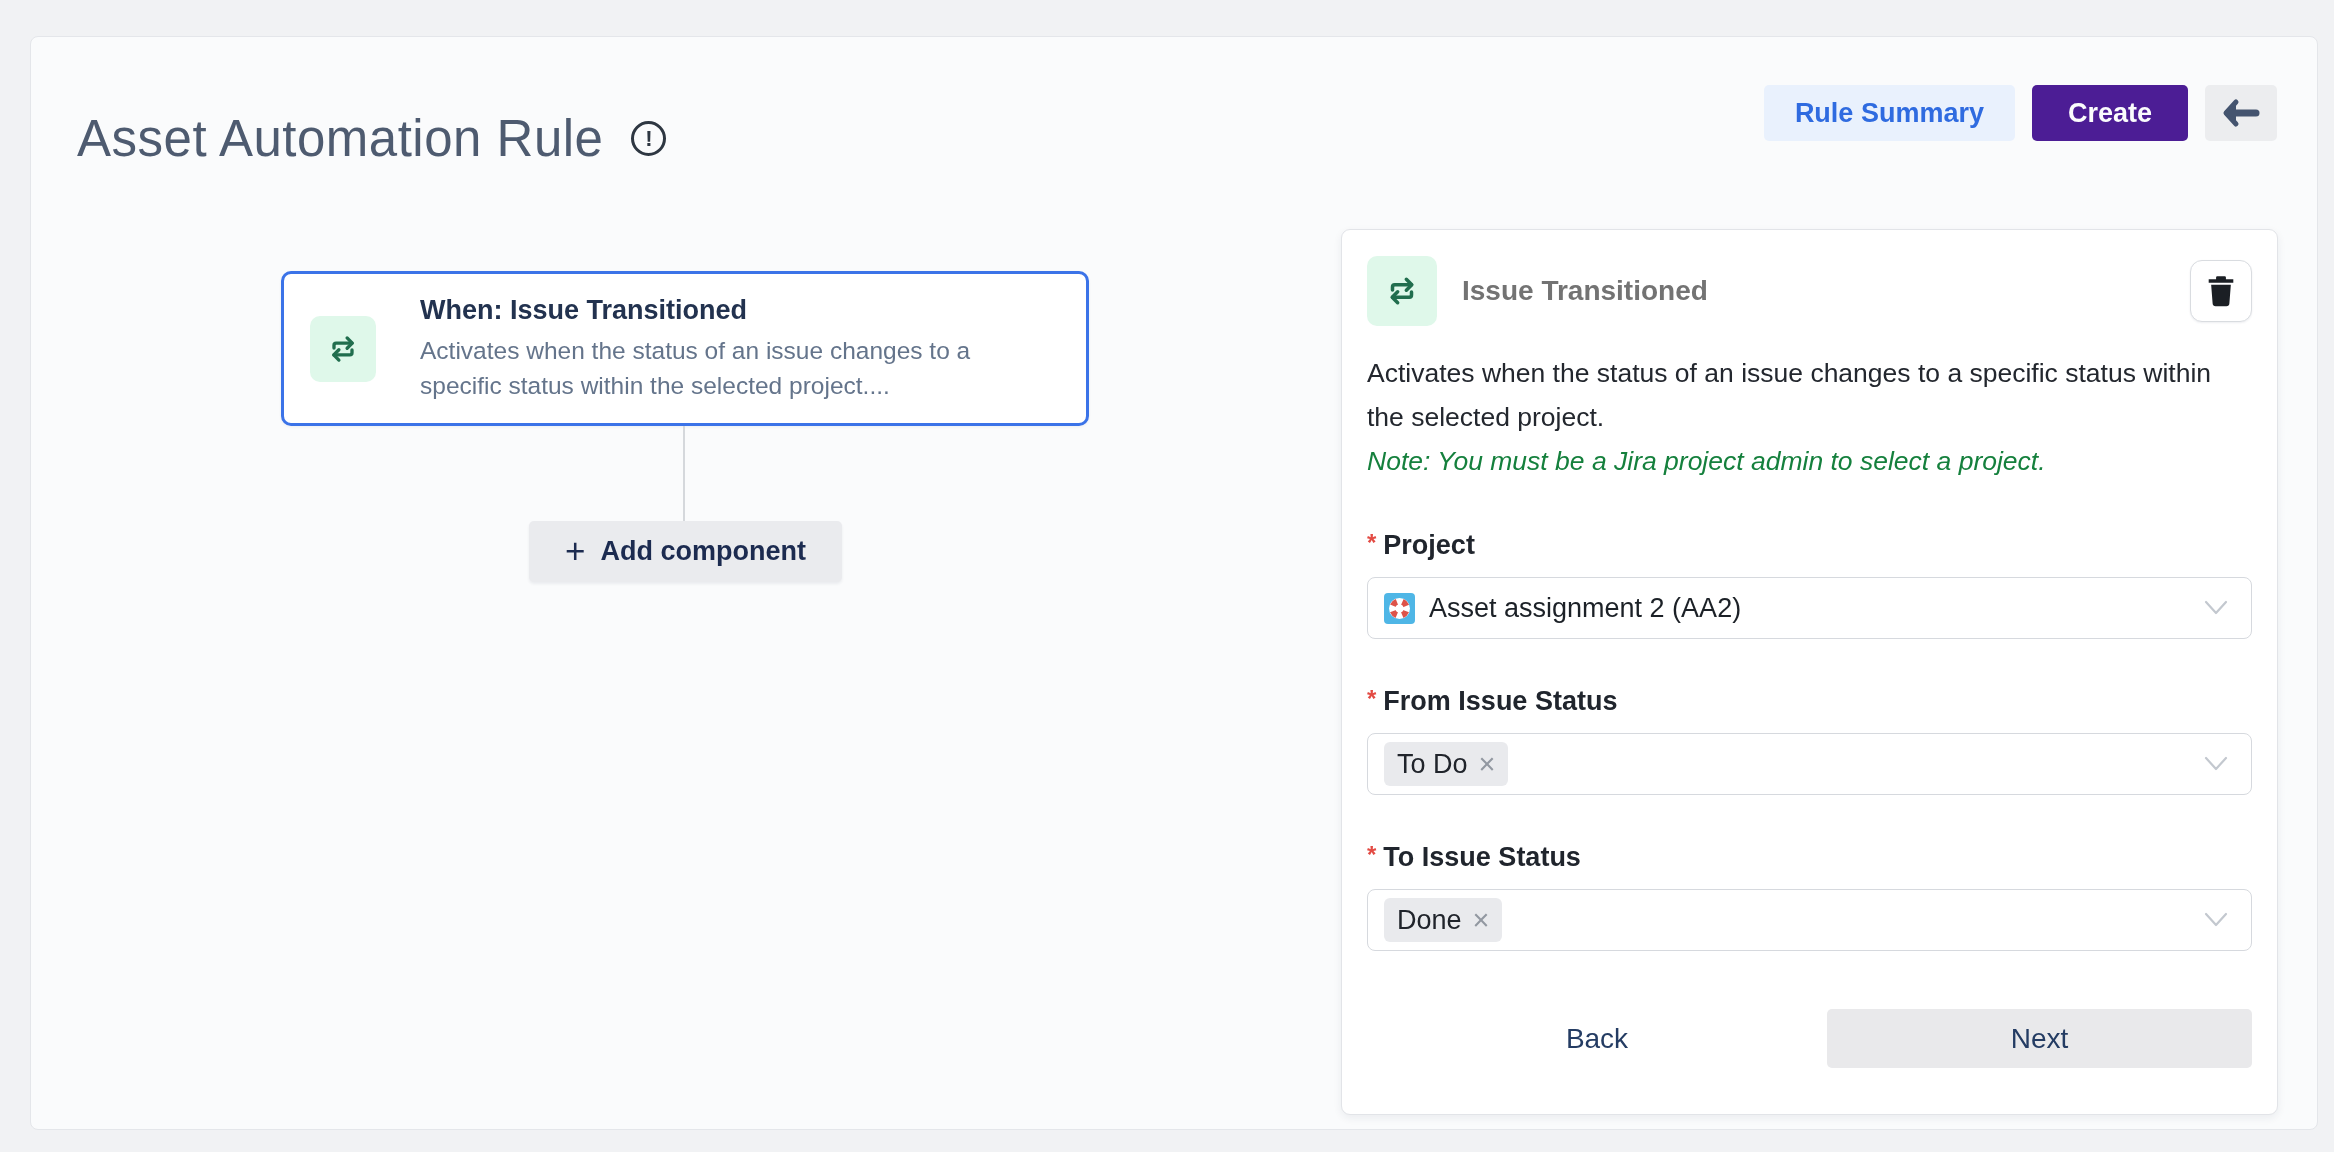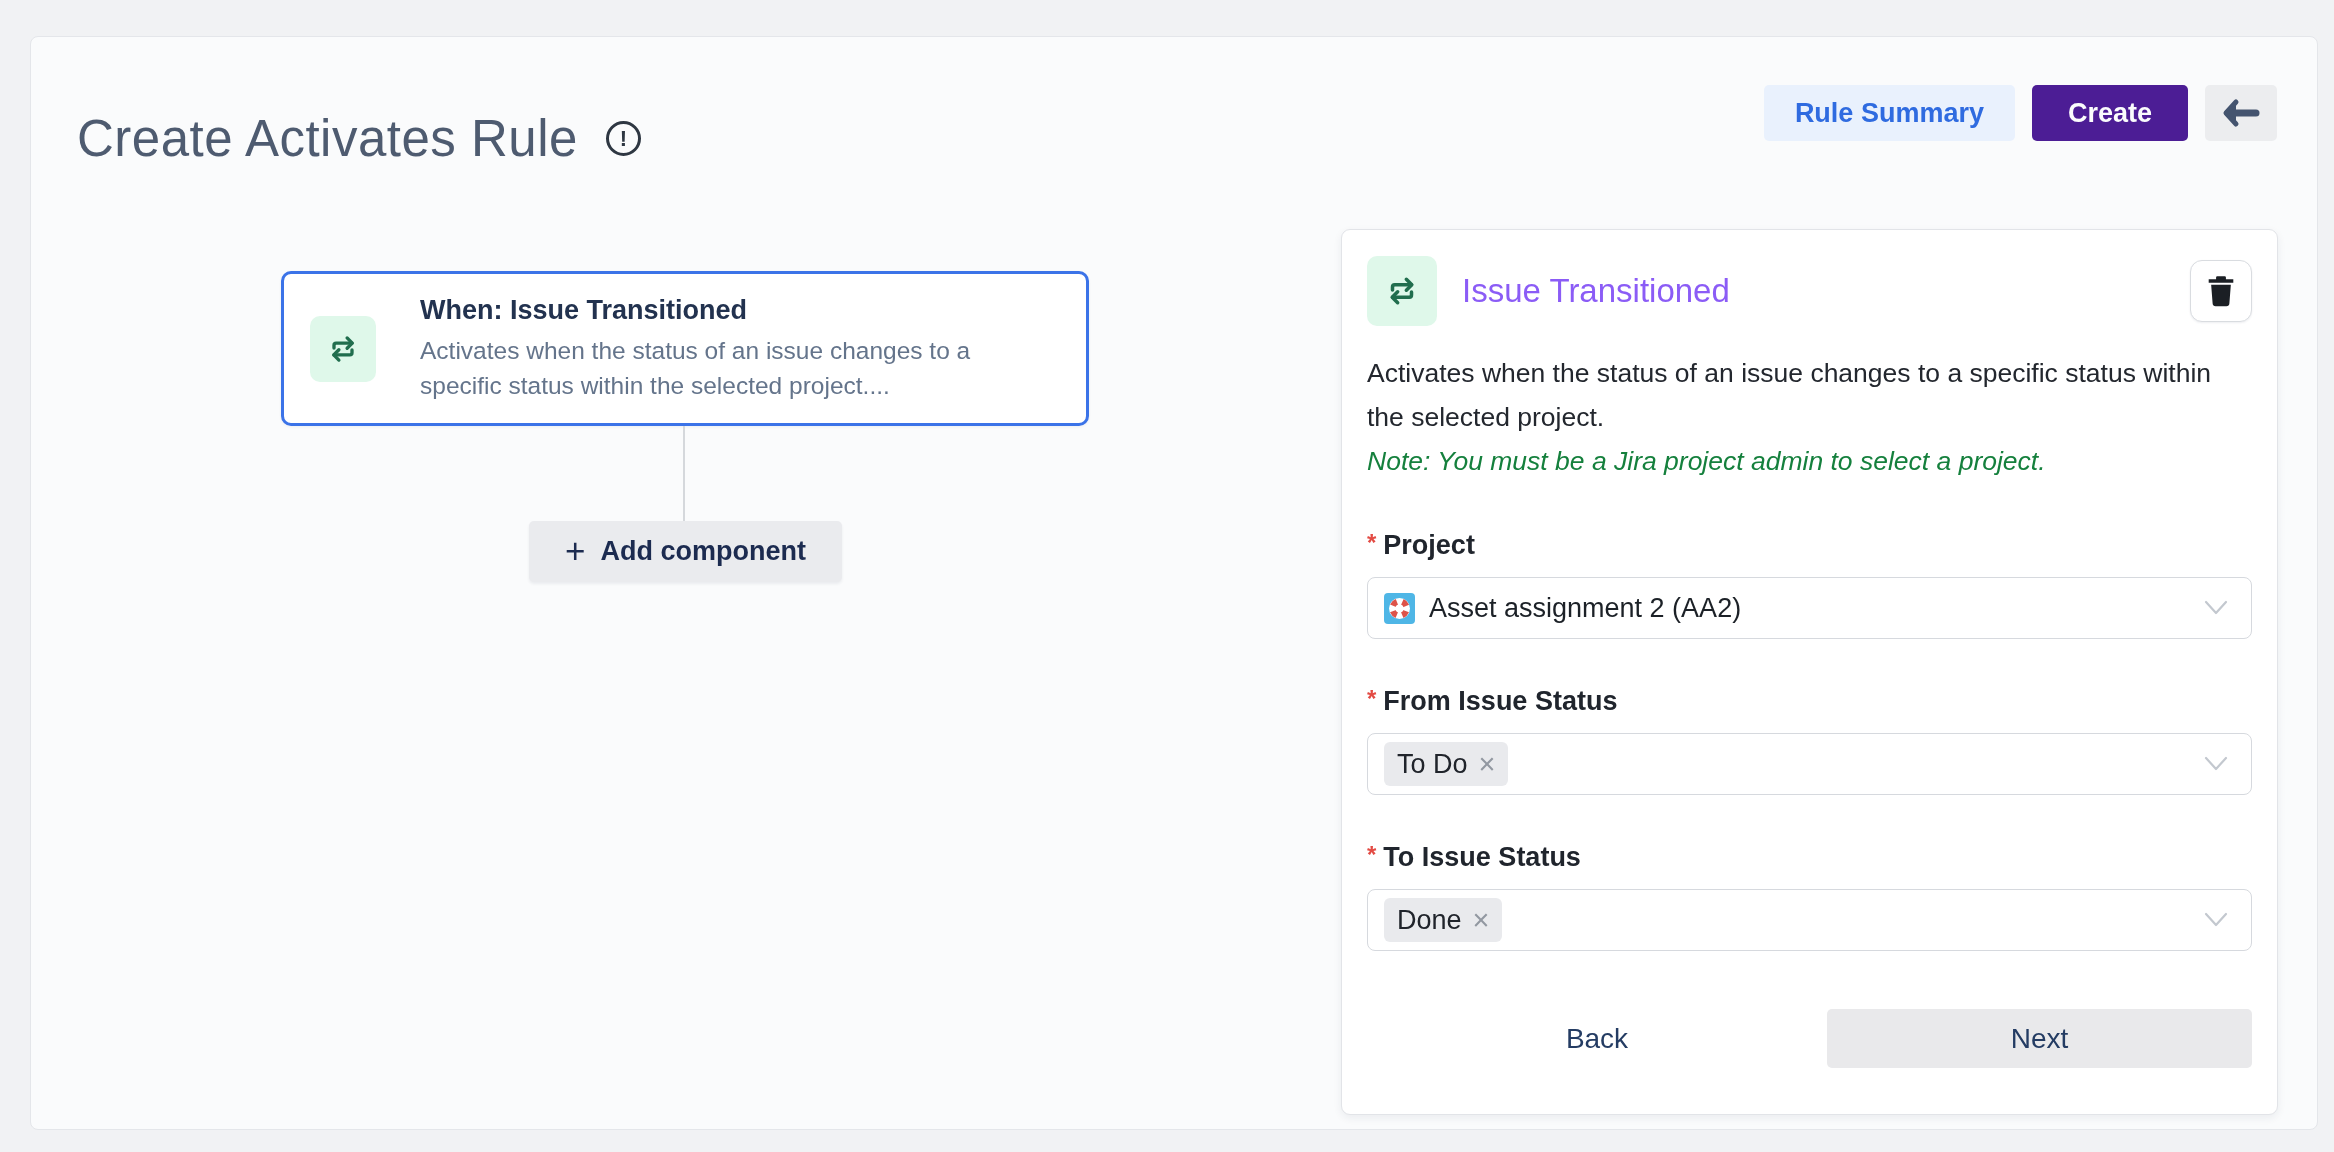--- a/index.html
+++ b/index.html
@@ -118,21 +118,21 @@
     box-shadow: 0 3px 8px rgba(23,43,77,.07);
     padding: 26px 25px;
   }
   .panel-header { display: flex; align-items: center; gap: 25px; }
   .panel-icon {
     width: 70px; height: 70px;
     background: #DFF8EA;
     border-radius: 10px;
     display: flex; align-items: center; justify-content: center;
   }
-  .panel-title { font-size: 33px; font-weight: 400; color: #8b5cf6; }
+  .panel-title { font-size: 28px; font-weight: 700; color: #737373; }
   .trash-btn {
     margin-left: auto;
     width: 62px; height: 62px;
     background: #FFFFFF;
     border: 1px solid #D9DCE0;
     border-radius: 12px;
     display: flex; align-items: center; justify-content: center;
     cursor: pointer;
     box-shadow: 0 1px 2px rgba(23,43,77,.08);
   }
@@ -186,21 +186,21 @@
     font-size: 28px; font-weight: 500; color: #243C63;
     cursor: pointer;
   }
 </style>
 </head>
 <body>
 
 <div class="container">
 
   <div class="page-header">
-    <h1 class="page-title">Create Activates Rule</h1>
+    <h1 class="page-title">Asset Automation Rule</h1>
     <span class="info-circle">!</span>
   </div>
 
   <div class="header-actions">
     <button class="btn btn-rule-summary">Rule Summary</button>
     <button class="btn btn-create">Create</button>
     <button class="btn btn-back-arrow">
       <span style="display:flex;">
         <svg width="38" height="30" viewBox="0 0 38 30" fill="none">
           <path d="M14 4 L4 15 L14 26" stroke="#44546F" stroke-width="5" stroke-linejoin="round" stroke-linecap="round" fill="#44546F"></path>

